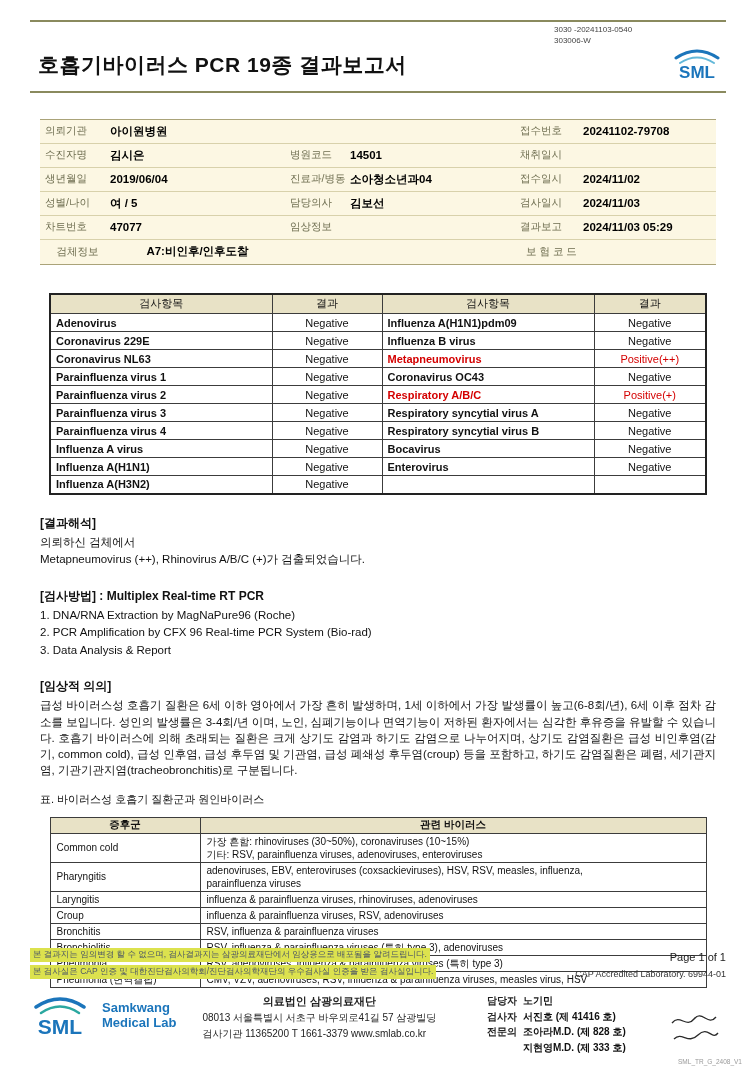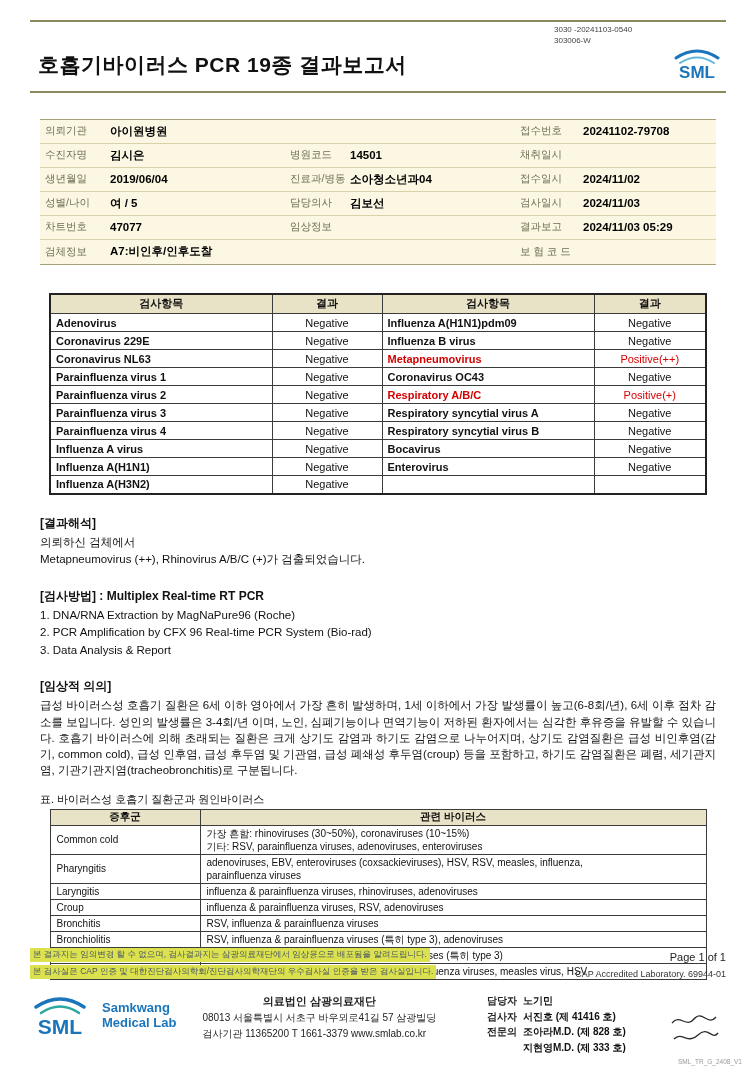--- a/index.html
+++ b/index.html
@@ -13,41 +13,41 @@
                 display:flex; justify-content:space-between; padding:3px 2px 6px 8px; min-height:54px; }
   .page-title { font-size:21px; font-weight:bold; letter-spacing:0.5px; align-self:flex-end; padding-bottom:6px; }
   .band-right { width:170px; display:flex; flex-direction:column; }
   .doc-nos { font-size:8px; color:#444; line-height:1.35; }
   .logo-top { align-self:flex-end; margin-top:-2px; }
 
   
   .info { margin:26px 10px 0 10px; background:#fcf7e3; border-top:1px solid #aaa379; border-bottom:1px solid #aaa379; }
   .info-row { display:grid; grid-template-columns:70px 175px 65px 165px 68px 133px;
               align-items:center; height:24px; border-bottom:1px solid #d8d1ab; }
-  .info-row:last-child { border-bottom:none; }
+  .info-row:last-child { border-bottom:none;text-align:center; }
   .ilabel { color:#6e6e50; font-size:10.5px; padding-left:5px; }
   .ivalue { font-weight:bold; font-size:11.5px; color:#000; }
 
   
   table.results { width:656px; margin:28px auto 0 auto; border-collapse:collapse; table-layout:fixed; border:2px solid #222; }
-  table.results th { background:#e8e2c6; border:1px solid #3c3c3c; font-size:11px; height:20px; font-weight:bold; }
+  table.results th { background:#e8e2c6; border:1px solid #3c3c3c; font-size:11px; height:20px; font-weight:normal; }
   table.results td { border:1px solid #3c3c3c; font-size:11px; height:18px; padding:0 5px; }
   td.vname { font-weight:bold; text-align:left; }
   td.vres { text-align:center; }
   .red { color:#d40000; }
 
   
   .sec { margin:20px 10px 0 10px; font-size:11.5px; line-height:1.4; }
   .sec-h { font-weight:bold; font-size:12px; margin-bottom:3px; }
   .sec .line { margin-top:1px; }
   .clinical-p { text-align:justify; }
 
   
   .caption { margin:14px 10px 2px 10px; font-size:11px; }
-  table.disease { width:656px; margin:2px auto 0 auto; border-collapse:collapse; table-layout:fixed; border:1.5px solid #222;padding-left:30px; }
+  table.disease { width:656px; margin:10px auto 0 auto; border-collapse:collapse; table-layout:fixed; border:1.5px solid #222;padding-left:30px; }
   table.disease th { background:#e8e2c6; border:1px solid #3c3c3c; font-size:10.5px; height:16px; font-weight:bold; }
   table.disease td { border:1px solid #3c3c3c; font-size:10px; padding:1px 6px; line-height:1.3; vertical-align:middle; }
   td.syndrome { font-size:10.5px; }
   .preline { white-space:pre-line; }
 
   
   .footer { position:absolute; left:30px; right:30px; bottom:8px; }
   .footer-top { display:flex; justify-content:space-between; align-items:flex-end; }
   .notice { display:table; background:#dce24e; color:#4a5566; font-size:8.5px; padding:1px 3px; margin-top:3px; }
   .pageinfo { text-align:right; }

